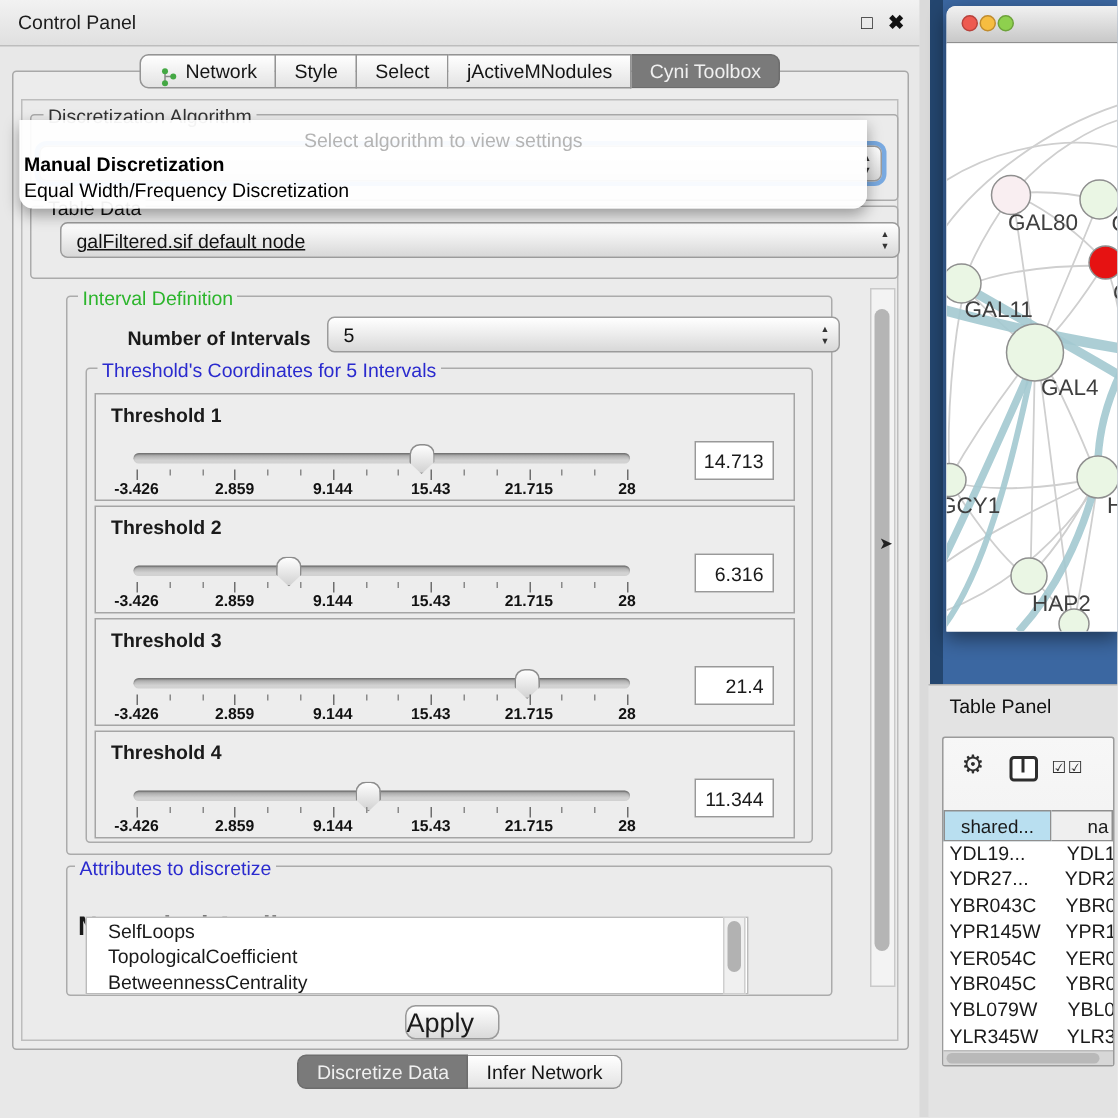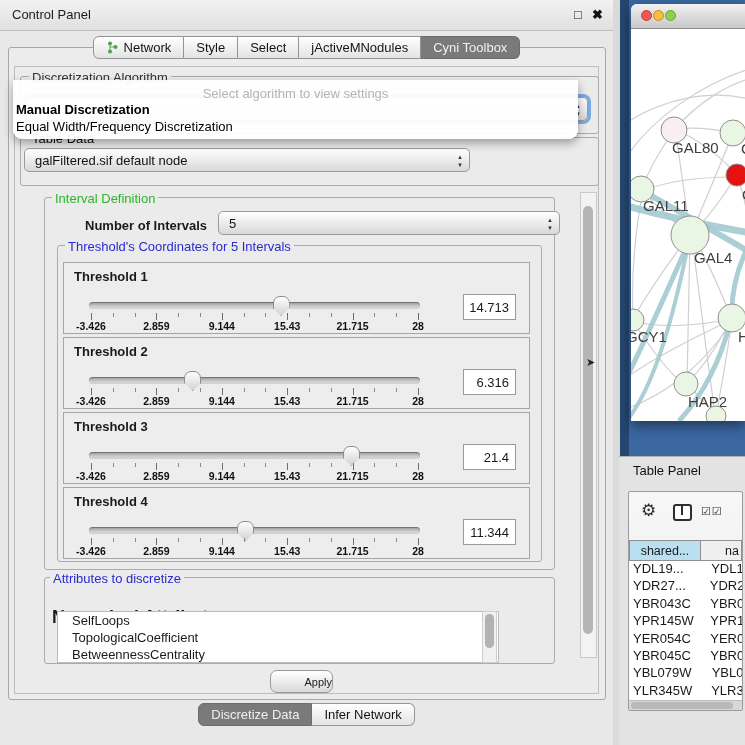--- a/index.html
+++ b/index.html
@@ -15,21 +15,21 @@
   .content-outer{position:absolute;left:8px;top:47px;width:596px;height:651px;
      border:1px solid #a8a8a8;border-radius:3px;background:#ececec;}
   .content-inner{position:absolute;left:14px;top:66px;width:583px;height:626px;
      border:1px solid #bdbdbd;background:#ebebeb;}
   
   .tabstrip{position:absolute;left:0;top:36px;width:613px;display:flex;justify-content:center;z-index:6;}
   .tabstrip-bottom{position:absolute;left:0;top:703px;width:613px;display:flex;justify-content:center;z-index:6;}
   .tab{height:21px;line-height:21px;padding:0 12px;font-size:13px;
      background:linear-gradient(#ffffff,#e3e3e3);border:1px solid #949494;border-left:none;
      color:#141414;display:flex;align-items:center;gap:5px;cursor:default;white-space:nowrap;}
-  .tab:first-child{border-left:1px solid #949494;border-radius:6px 0 0 6px;}
+  .tab:first-child{border-left:1px solid #949494;border-radius:6px 0 0 6px;align-items:flex-end;}
   .tab:last-child{border-radius:0 6px 6px 0;}
   .tab.active{background:#7a7a7a;color:#f0f0f0;border-color:#6d6d6d;}
   .tabicon svg{display:block;}
   
   .group{position:absolute;border:1px solid #ababab;border-radius:3px;}
   .legend{position:absolute;background:#ebebeb;padding:0 3px;font-size:13px;z-index:2;}
   
   .combo{position:absolute;height:24px;border:1px solid #9b9b9b;border-radius:5px;
      background:linear-gradient(#ffffff,#ececec 50%,#d8d8d8);font-size:13px;line-height:24px;
      padding-left:10px;color:#111;box-sizing:border-box;}
@@ -62,21 +62,21 @@
   .attr-title{position:absolute;left:52px;top:607px;font-size:18px;font-weight:bold;}
   .attr-list{position:absolute;left:57px;top:611px;width:440px;height:50px;background:#fff;
      border:1px solid #bbb;overflow:hidden;font-size:13px;}
   .attr-item{padding-left:14px;height:17px;line-height:17px;}
   .attr-scroll{position:absolute;left:482px;top:611px;width:15px;height:52px;background:#f0f0f0;border:1px solid #cfcfcf;box-sizing:border-box;}
   .attr-scroll .thumb{position:absolute;left:2px;top:2px;width:9px;height:34px;background:#b2b2b2;border-radius:5px;}
   
   .v-scroll{position:absolute;left:580px;top:192px;width:17px;height:466px;background:#f3f3f3;border:1px solid #c9c9c9;box-sizing:border-box;}
   .v-thumb{position:absolute;left:2px;top:13px;width:10px;height:428px;background:#b5b5b5;border-radius:6px;}
   .apply-btn{position:absolute;left:270px;top:670px;width:63px;height:23px;border:1px solid #9a9a9a;
-     border-radius:7px;background:linear-gradient(#ffffff,#dadada);font-size:11px;text-align:right;line-height:22px;box-sizing:border-box;}
+     border-radius:7px;background:linear-gradient(#ffffff,#dadada);font-size:18px;text-align:left;line-height:22px;box-sizing:border-box;}
   
   .gap{position:absolute;left:613px;top:0;width:7px;height:745px;background:#dadada;}
   .net-frame{position:absolute;left:620px;top:0;width:125px;height:456px;
      background:linear-gradient(90deg,#24466f 0,#24466f 9px,#3b67a1 9px);}
   .mac-window{position:absolute;left:631px;top:4px;width:114px;height:417px;background:#fff;
      border-radius:6px 0 0 0;box-shadow:0 5px 13px rgba(0,0,0,.45);}
   .mac-titlebar{position:absolute;left:0;top:0;width:114px;height:25px;
      background:linear-gradient(#f1f1f1,#c8c8c8);border-bottom:1px solid #8f8f8f;
      border-radius:6px 0 0 0;box-sizing:border-box;}
   .light{position:absolute;top:6px;width:11px;height:11px;border-radius:50%;box-sizing:border-box;}
@@ -154,21 +154,21 @@
     <div class="popup-prompt">Select algorithm to view settings</div>
     <div id="algo-popup-list">
         <div class="popup-item bold">Manual Discretization</div>
         <div class="popup-item">Equal Width/Frequency Discretization</div>
       </div>
   </div>
 
   <div class="group" style="left:20px;top:137px;width:577px;height:47px;">
     <span class="legend" style="left:8px;top:-7px;color:#111;">Table Data</span>
   </div>
-  <div class="combo" style="left:24px;top:148px;width:446px;">
+  <div class="combo" style="left:40px;top:148px;width:560px;text-decoration:underline;">
     <span>galFiltered.sif default node</span>
     <span class="spin">▲<br>▼</span>
   </div>
 
   <div class="group" style="left:44px;top:197px;width:509px;height:371px;">
     <span class="legend" style="left:7px;top:-7px;color:#2cb52c;">Interval Definition</span>
   </div>
   <div style="position:absolute;left:85px;top:218px;font-size:13px;font-weight:bold;">Number of Intervals</div>
   <div class="combo" style="left:218px;top:211px;width:342px;">
     <span>5</span>

